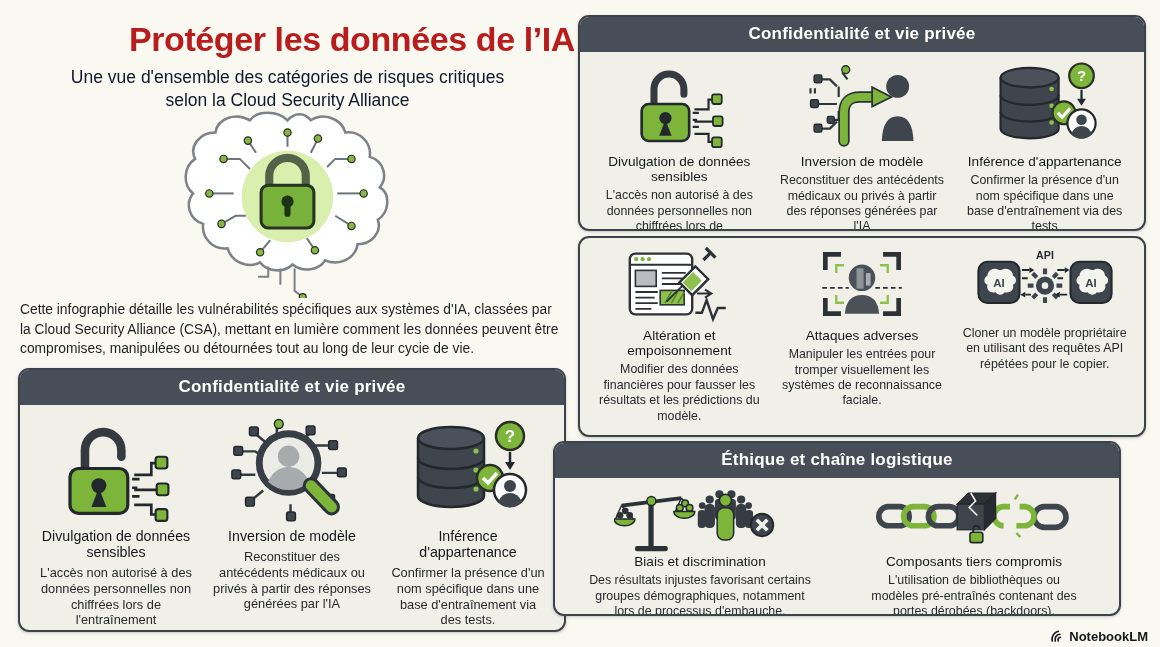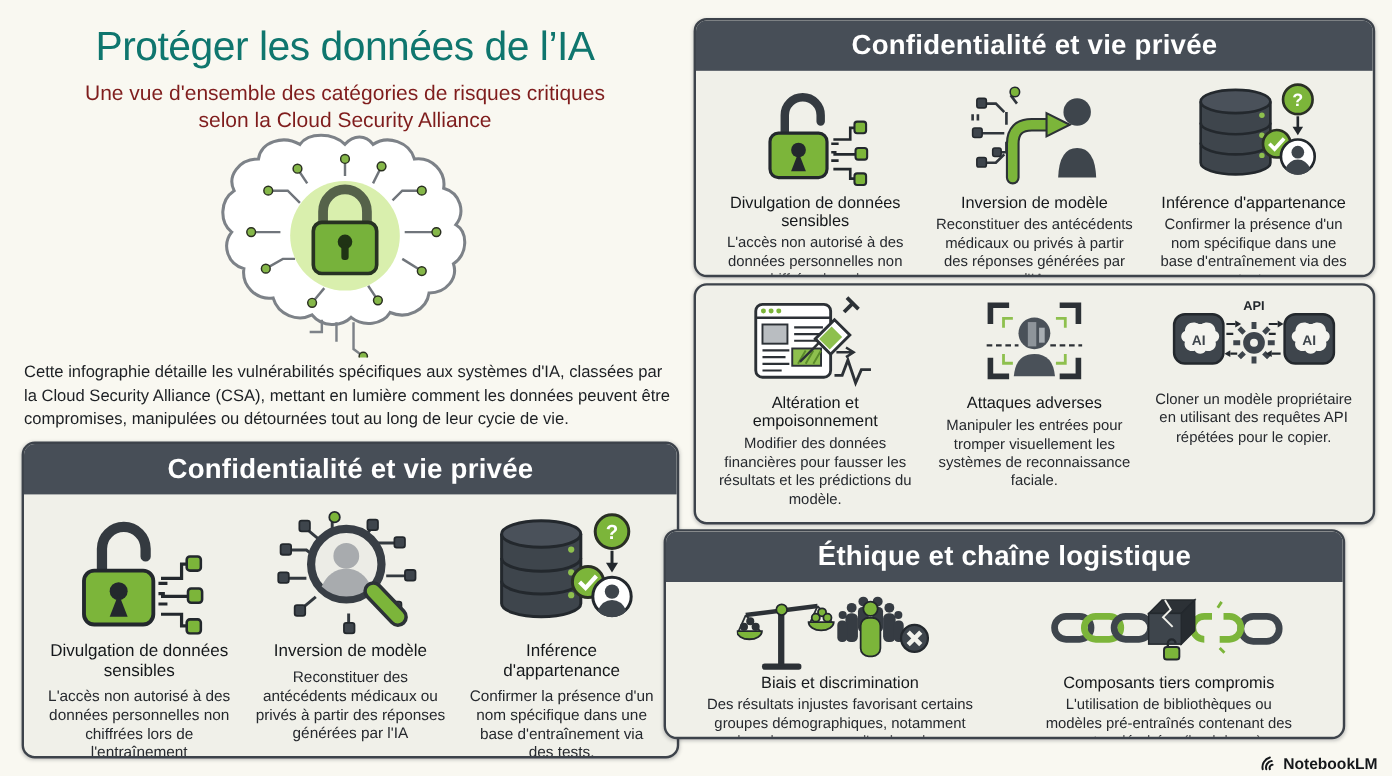--- a/index.html
+++ b/index.html
@@ -1,31 +1,31 @@
 <!DOCTYPE html>
 <html><head>
 <meta charset="utf-8">
 <style>
   html,body{margin:0;padding:0}
   body{
     width:1160px;height:647px;position:relative;overflow:hidden;
     background:#f9f8f1;font-family:"Liberation Sans",sans-serif;color:#1b1e22;
   }
-  .main-title{position:absolute;left:0;top:20px;width:575px;text-align:center;
-    font-size:34px;font-weight:400;letter-spacing:-.4px;color:#0f766e}
+  .main-title{position:absolute;left:0;top:20px;width:575px;text-align:right;
+    font-size:34px;font-weight:700;letter-spacing:-.4px;color:#b91c1c}
   .main-sub{position:absolute;left:55px;top:66px;width:465px;text-align:center;
-    font-size:17.5px;line-height:1.32;color:#7f1d1d}
+    font-size:17.5px;line-height:1.32;color:#0f172a}
   .brain-wrap{position:absolute;left:160px;top:100px;width:255px;height:198px}
   .intro{position:absolute;left:20px;top:300px;width:540px;text-align:left;
     font-size:13.8px;line-height:1.42;color:#1d2024}
 
   .panel{position:absolute;border:2px solid #3d434b;border-radius:11px;
     background:#f0f0e9;overflow:hidden;box-shadow:0 1px 3px rgba(40,45,50,.25)}
   .panel-header{background:#474e57;color:#fff;text-align:center;font-weight:bold;
-    font-size:23px;padding:7px 0 8px;letter-spacing:.2px}
+    font-size:17px;padding:7px 0 8px;letter-spacing:.2px}
   .cards{display:flex;align-items:stretch;padding:4px 8px 6px}
   .card{flex:1;display:flex;flex-direction:column;align-items:center;
     text-align:center;padding:0 9px}
   .icon-box{display:flex;align-items:center;justify-content:center;width:100%}
   .card-title{font-weight:normal;font-size:13.6px;line-height:1.12;color:#15181b;margin:2px 0 4px}
   .card-desc{font-size:12.4px;line-height:1.24;color:#26292e}
 
   #left-panel{left:18px;top:368px;width:544px;height:260px}
   #left-panel .icon-box{height:118px}
   #left-panel .card-title{font-size:14.2px}

